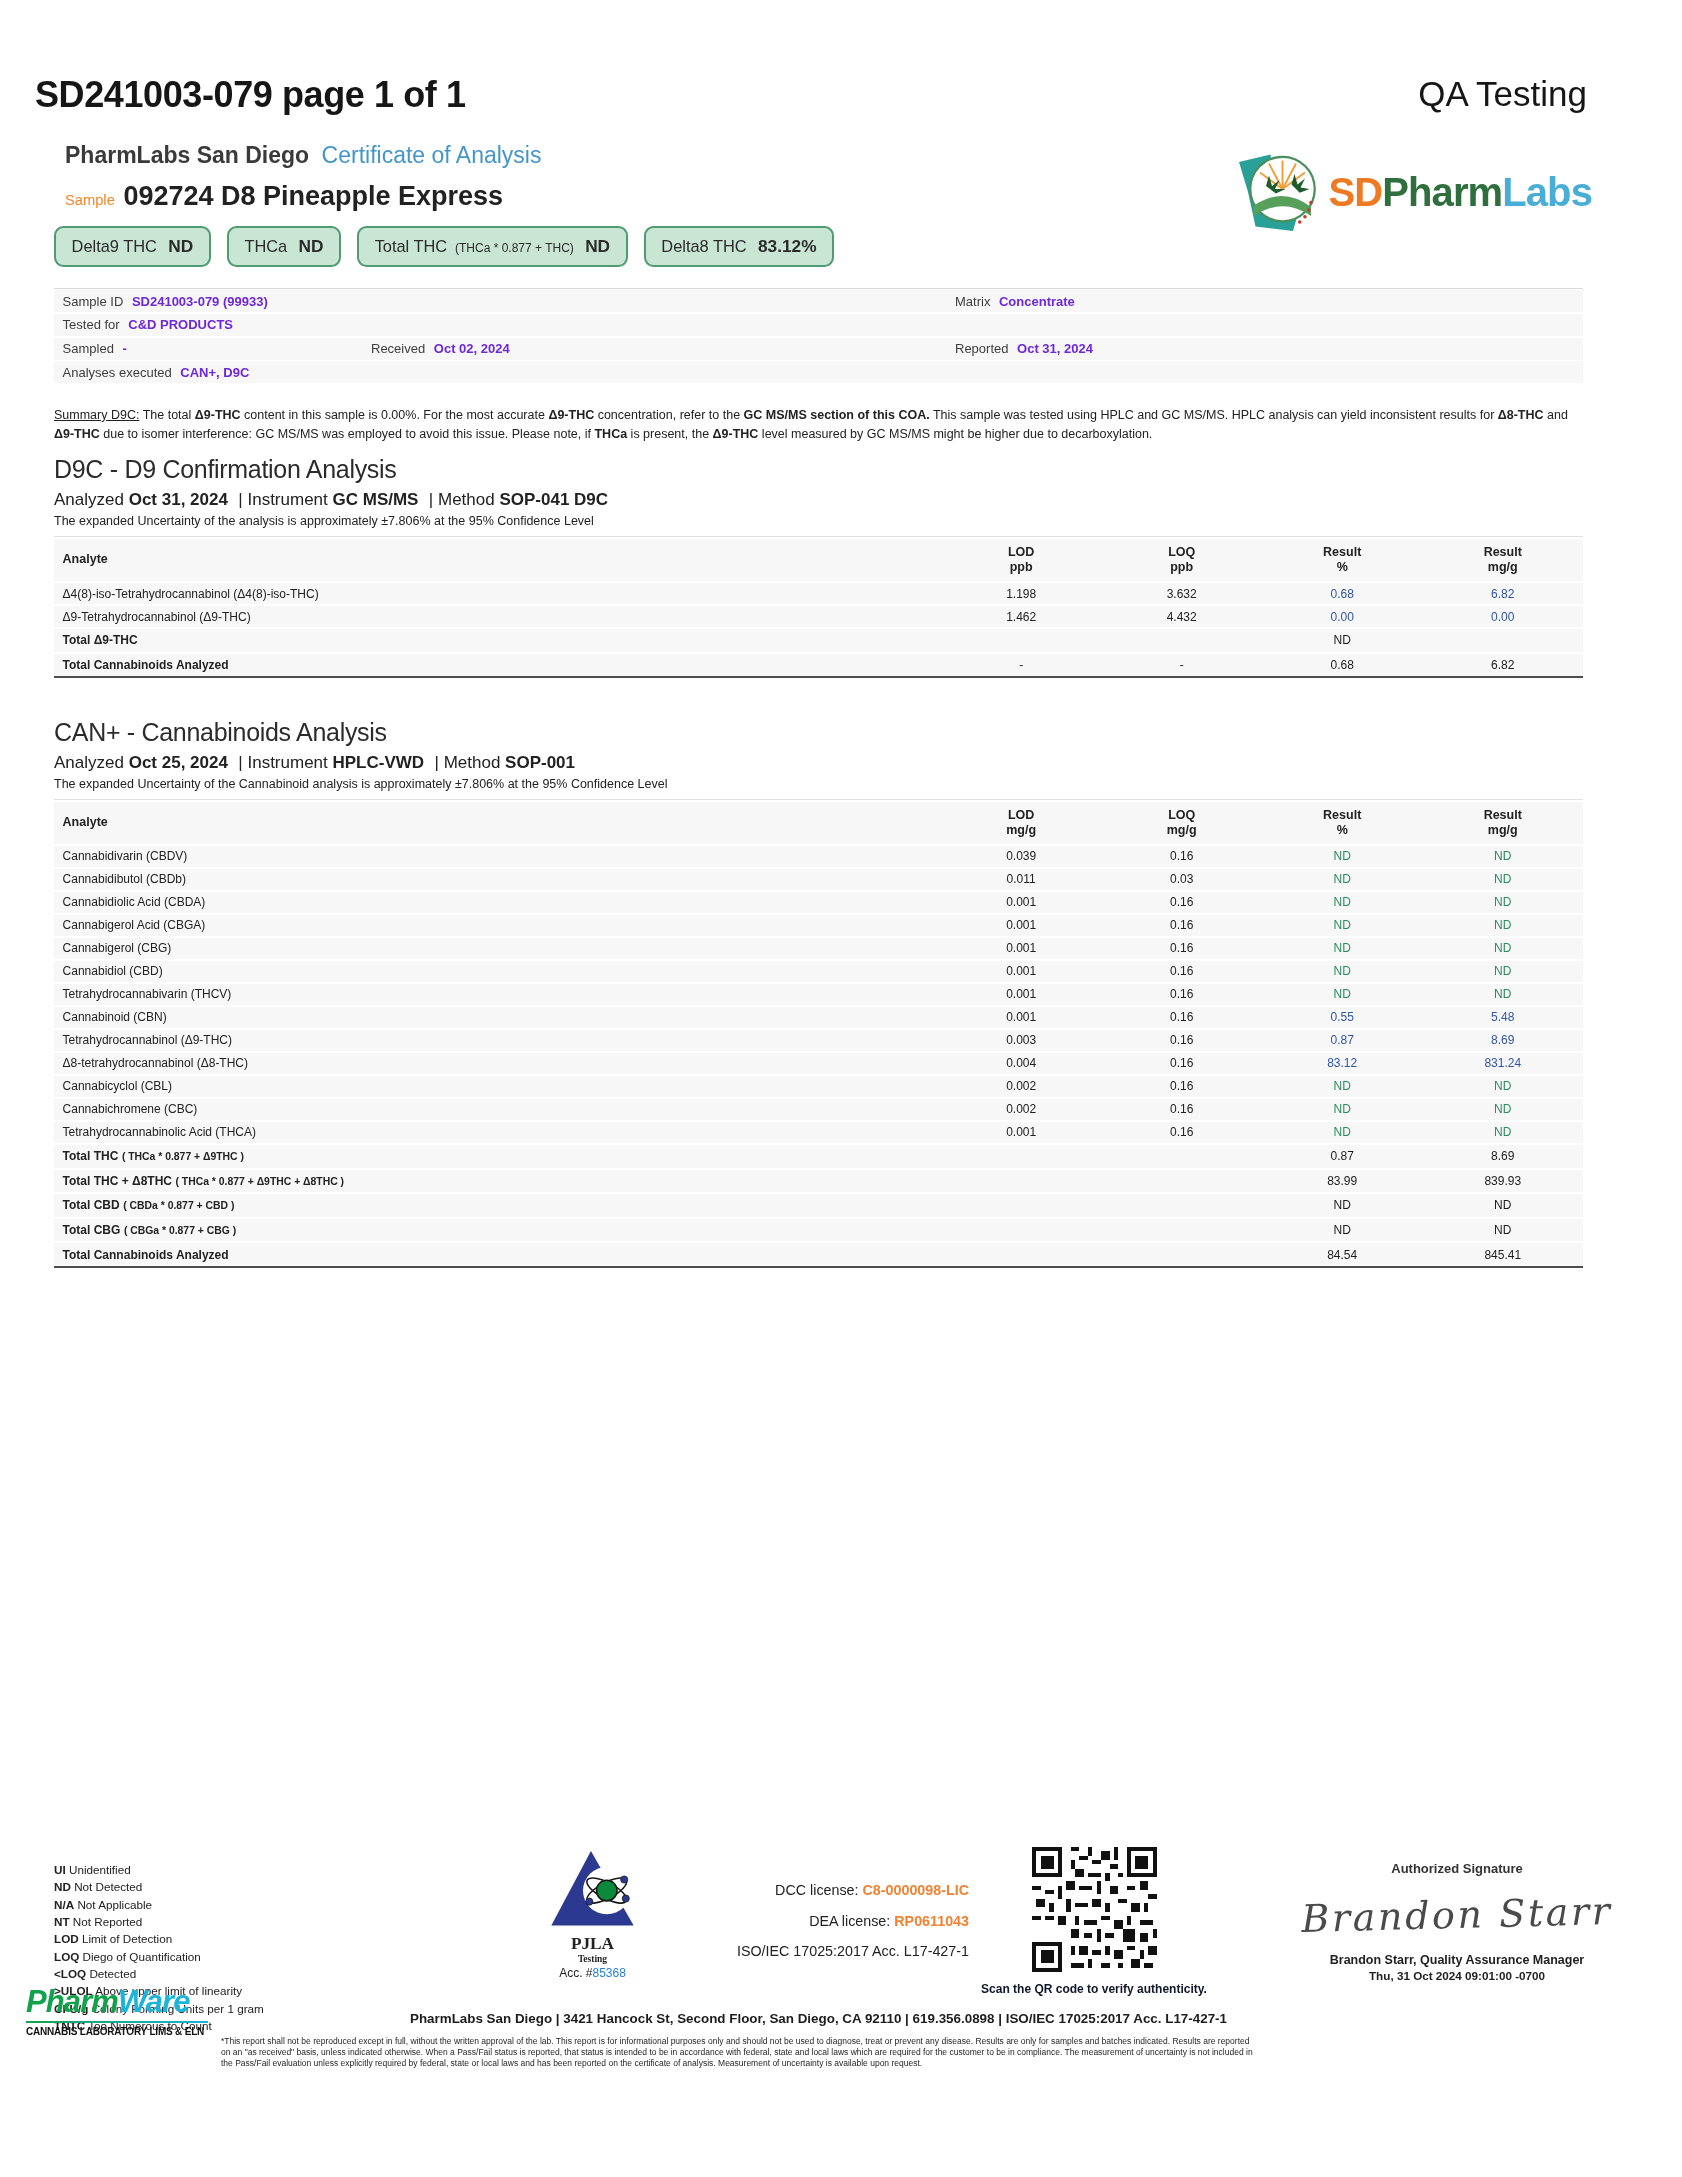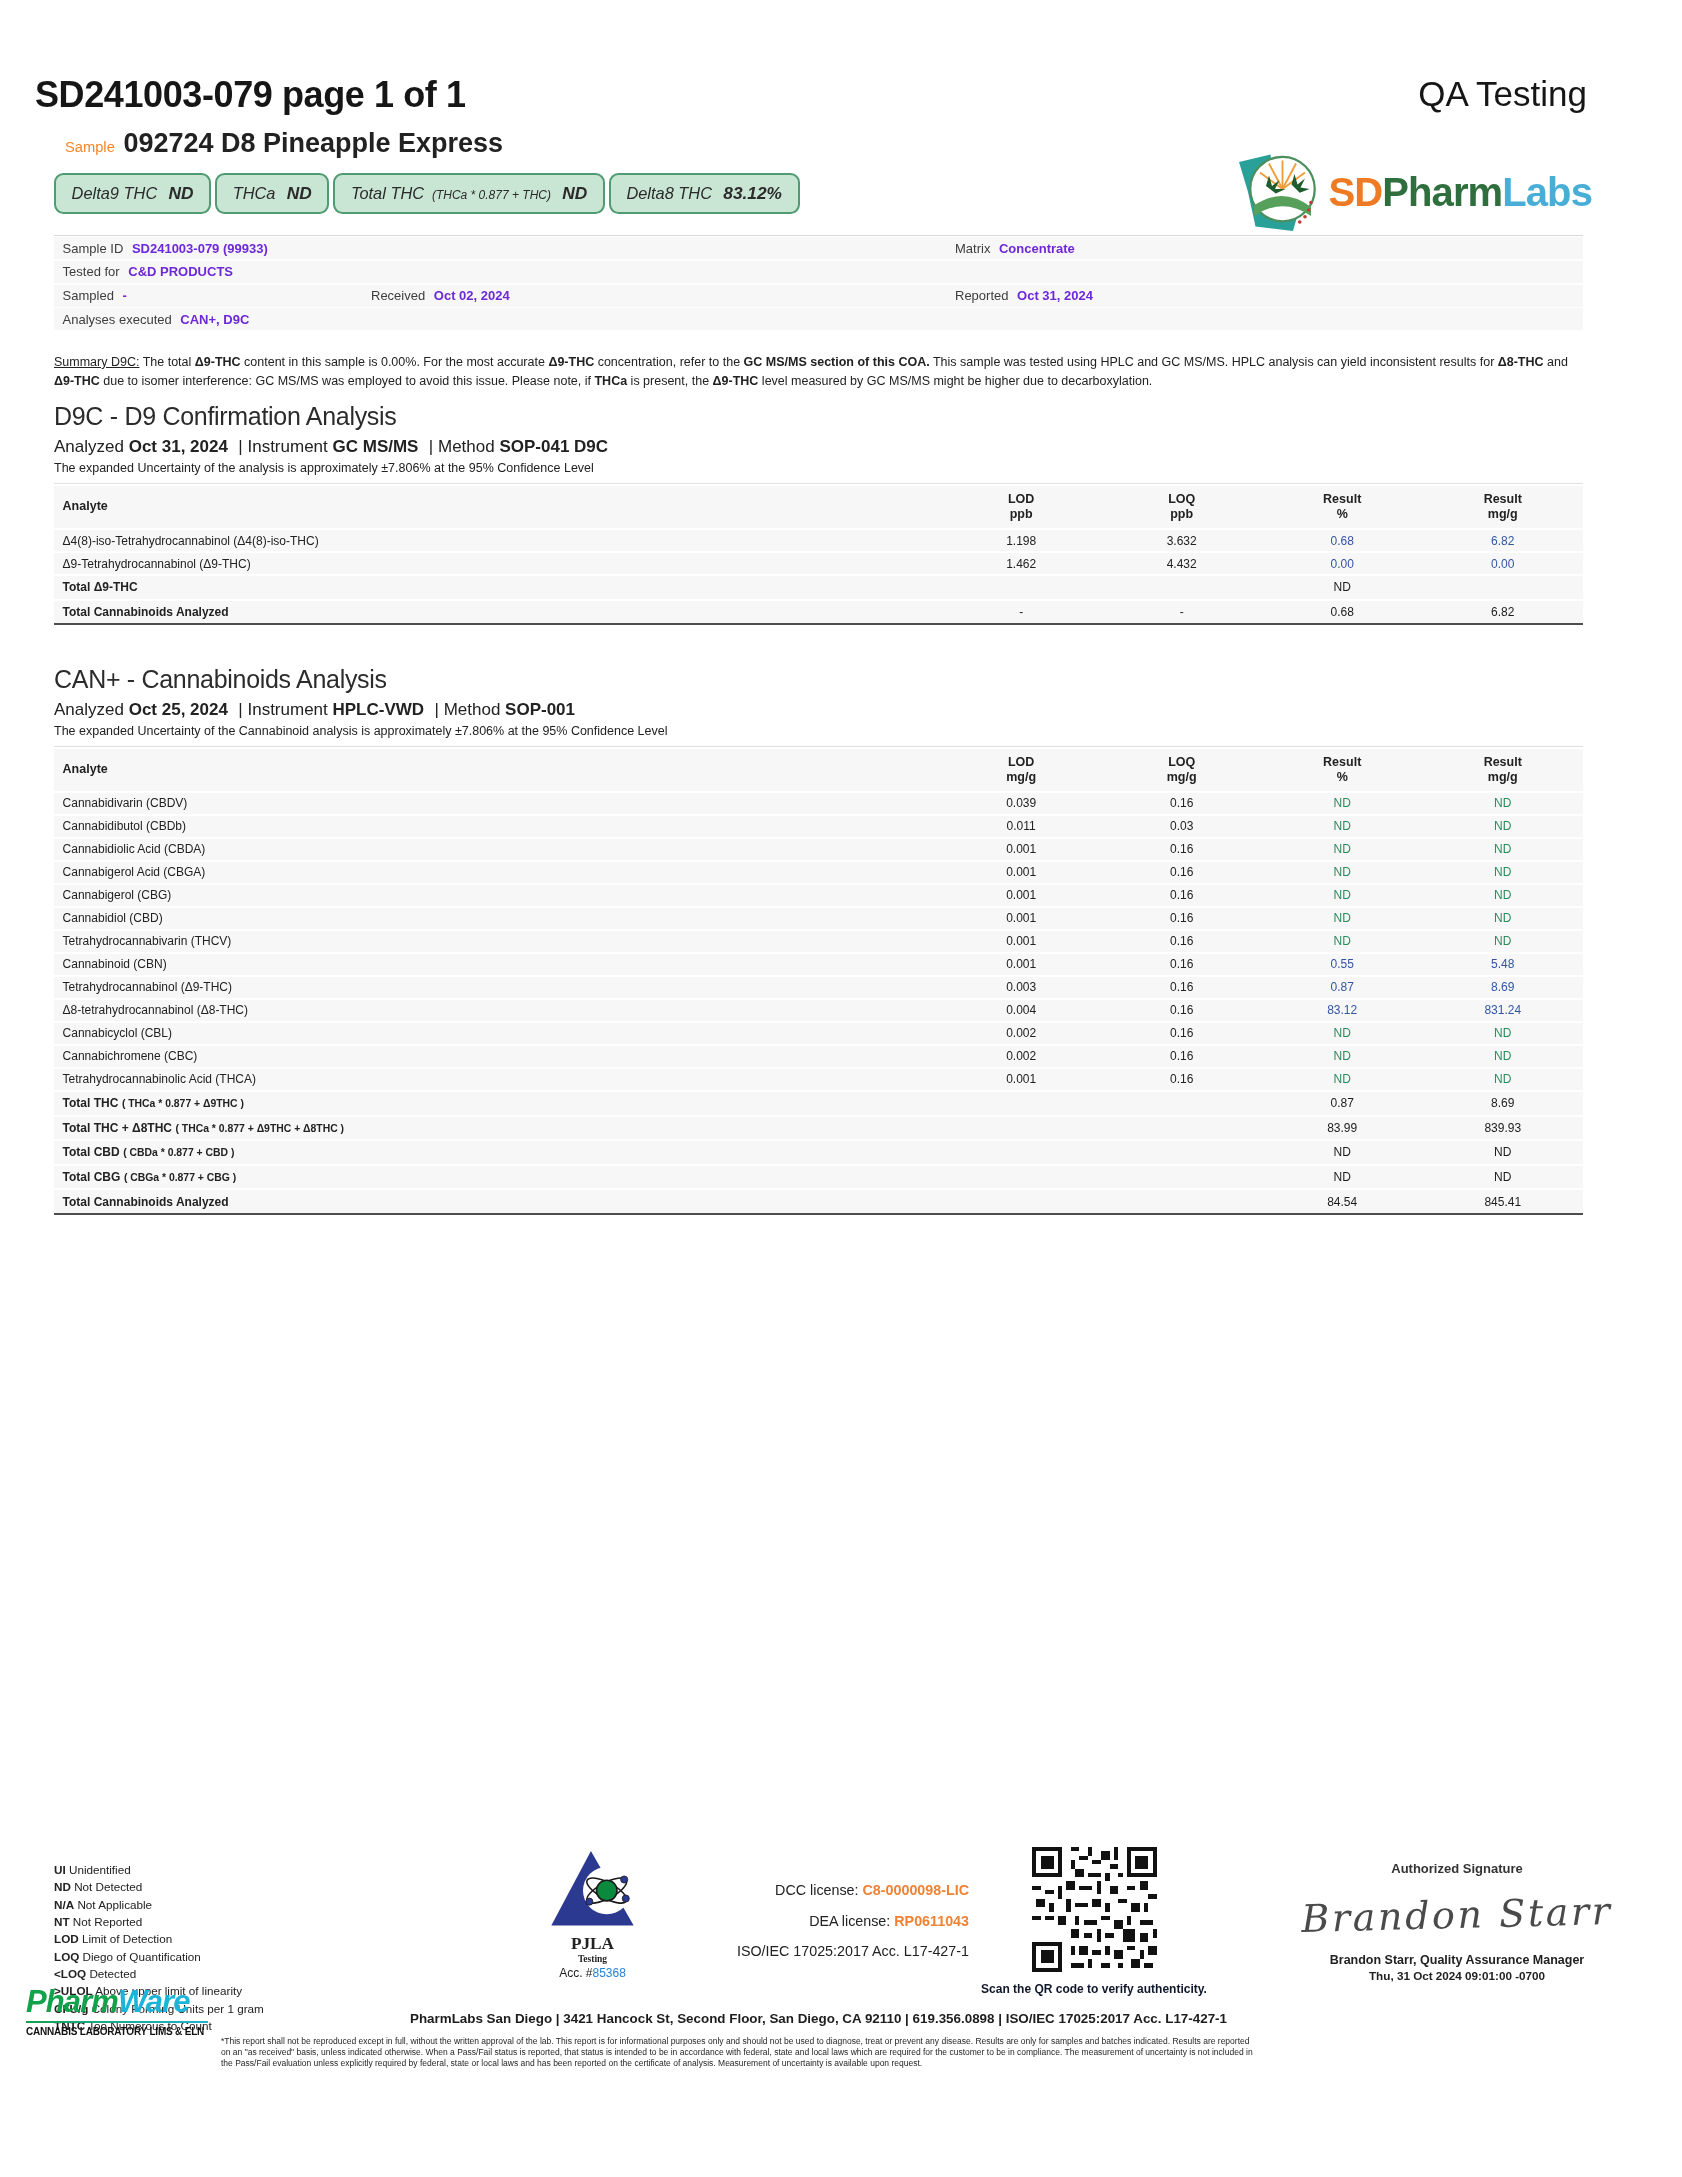--- a/index.html
+++ b/index.html
@@ -15,21 +15,21 @@
   .lab-row { margin:26px 0 0 65px; }
   .lab-name { font-size:23px; font-weight:700; color:#3a3a3a; }
   .cert-label { font-size:23px; font-weight:500; color:#4496c8; margin-left:8.6px; }
   .brand-logo { position:absolute; top:147px; right:45px; display:flex; align-items:center; }
   .brand-text { font-size:40px; font-weight:700; letter-spacing:-0.9px; margin-left:5.2px; }
   .brand-sd { color:#ee7a23; } .brand-pharm { color:#2f6f3e; } .brand-labs { color:#49aed6; }
   .sample-row { margin:12px 0 0 65px; display:flex; align-items:baseline; gap:8.6px; }
   .sample-label { font-size:14.7px; color:#f5862b; font-weight:500; }
   .sample-name { font-size:27px; font-weight:700; color:#222; }
   
-  .badges { margin:14px 0 0 54px; display:flex; gap:4px;font-style:italic; }
+  .badges { margin:14px 0 0 54px; display:flex; gap:16px; }
   .badge {
     display:inline-flex; align-items:baseline; gap:7.8px;
     background:#c9e5d4; border:2.2px solid #4f9b72; border-radius:9.5px;
     padding:7.8px 15.6px; font-size:16.4px; color:#2b2b2b;
   }
   .badge-sub { font-size:12px; }
   .badge-sub:empty { display:none; }
   .badge-val { font-size:17.3px; font-weight:700; margin-left:3.5px; }
   
   .info { margin:21px 54px 0 54px; border-top:0.9px solid #d9d9d9; }
@@ -94,20 +94,24 @@
 </head>
 <body>
 
 <div class="page">
 
   <div class="hdr">
     <div class="doc-title">SD241003-079 page 1 of 1</div>
     <div class="qa-title">QA Testing</div>
   </div>
 
+  <div class="lab-row">
+    <span class="lab-name">PharmLabs San Diego</span>
+    <span class="cert-label">Certificate of Analysis</span>
+  </div>
 
   <div class="brand-logo">
     <svg width="90" height="90" viewBox="0 0 120 120">
       <path d="M8 20 L50 10 L55 50 L88 84 L80 112 L30 106 L20 60 Z" fill="#2aa198"></path>
       <circle cx="66" cy="56" r="43" fill="#ffffff" stroke="#4a8f5d" stroke-width="3"></circle>
       <g stroke="#f29c38" stroke-width="2.5">
         <line x1="66" y1="56" x2="66" y2="18"></line>
           <line x1="66" y1="56" x2="48" y2="22"></line>
         <line x1="66" y1="56" x2="84" y2="22"></line>
           <line x1="66" y1="56" x2="36" y2="34"></line>

